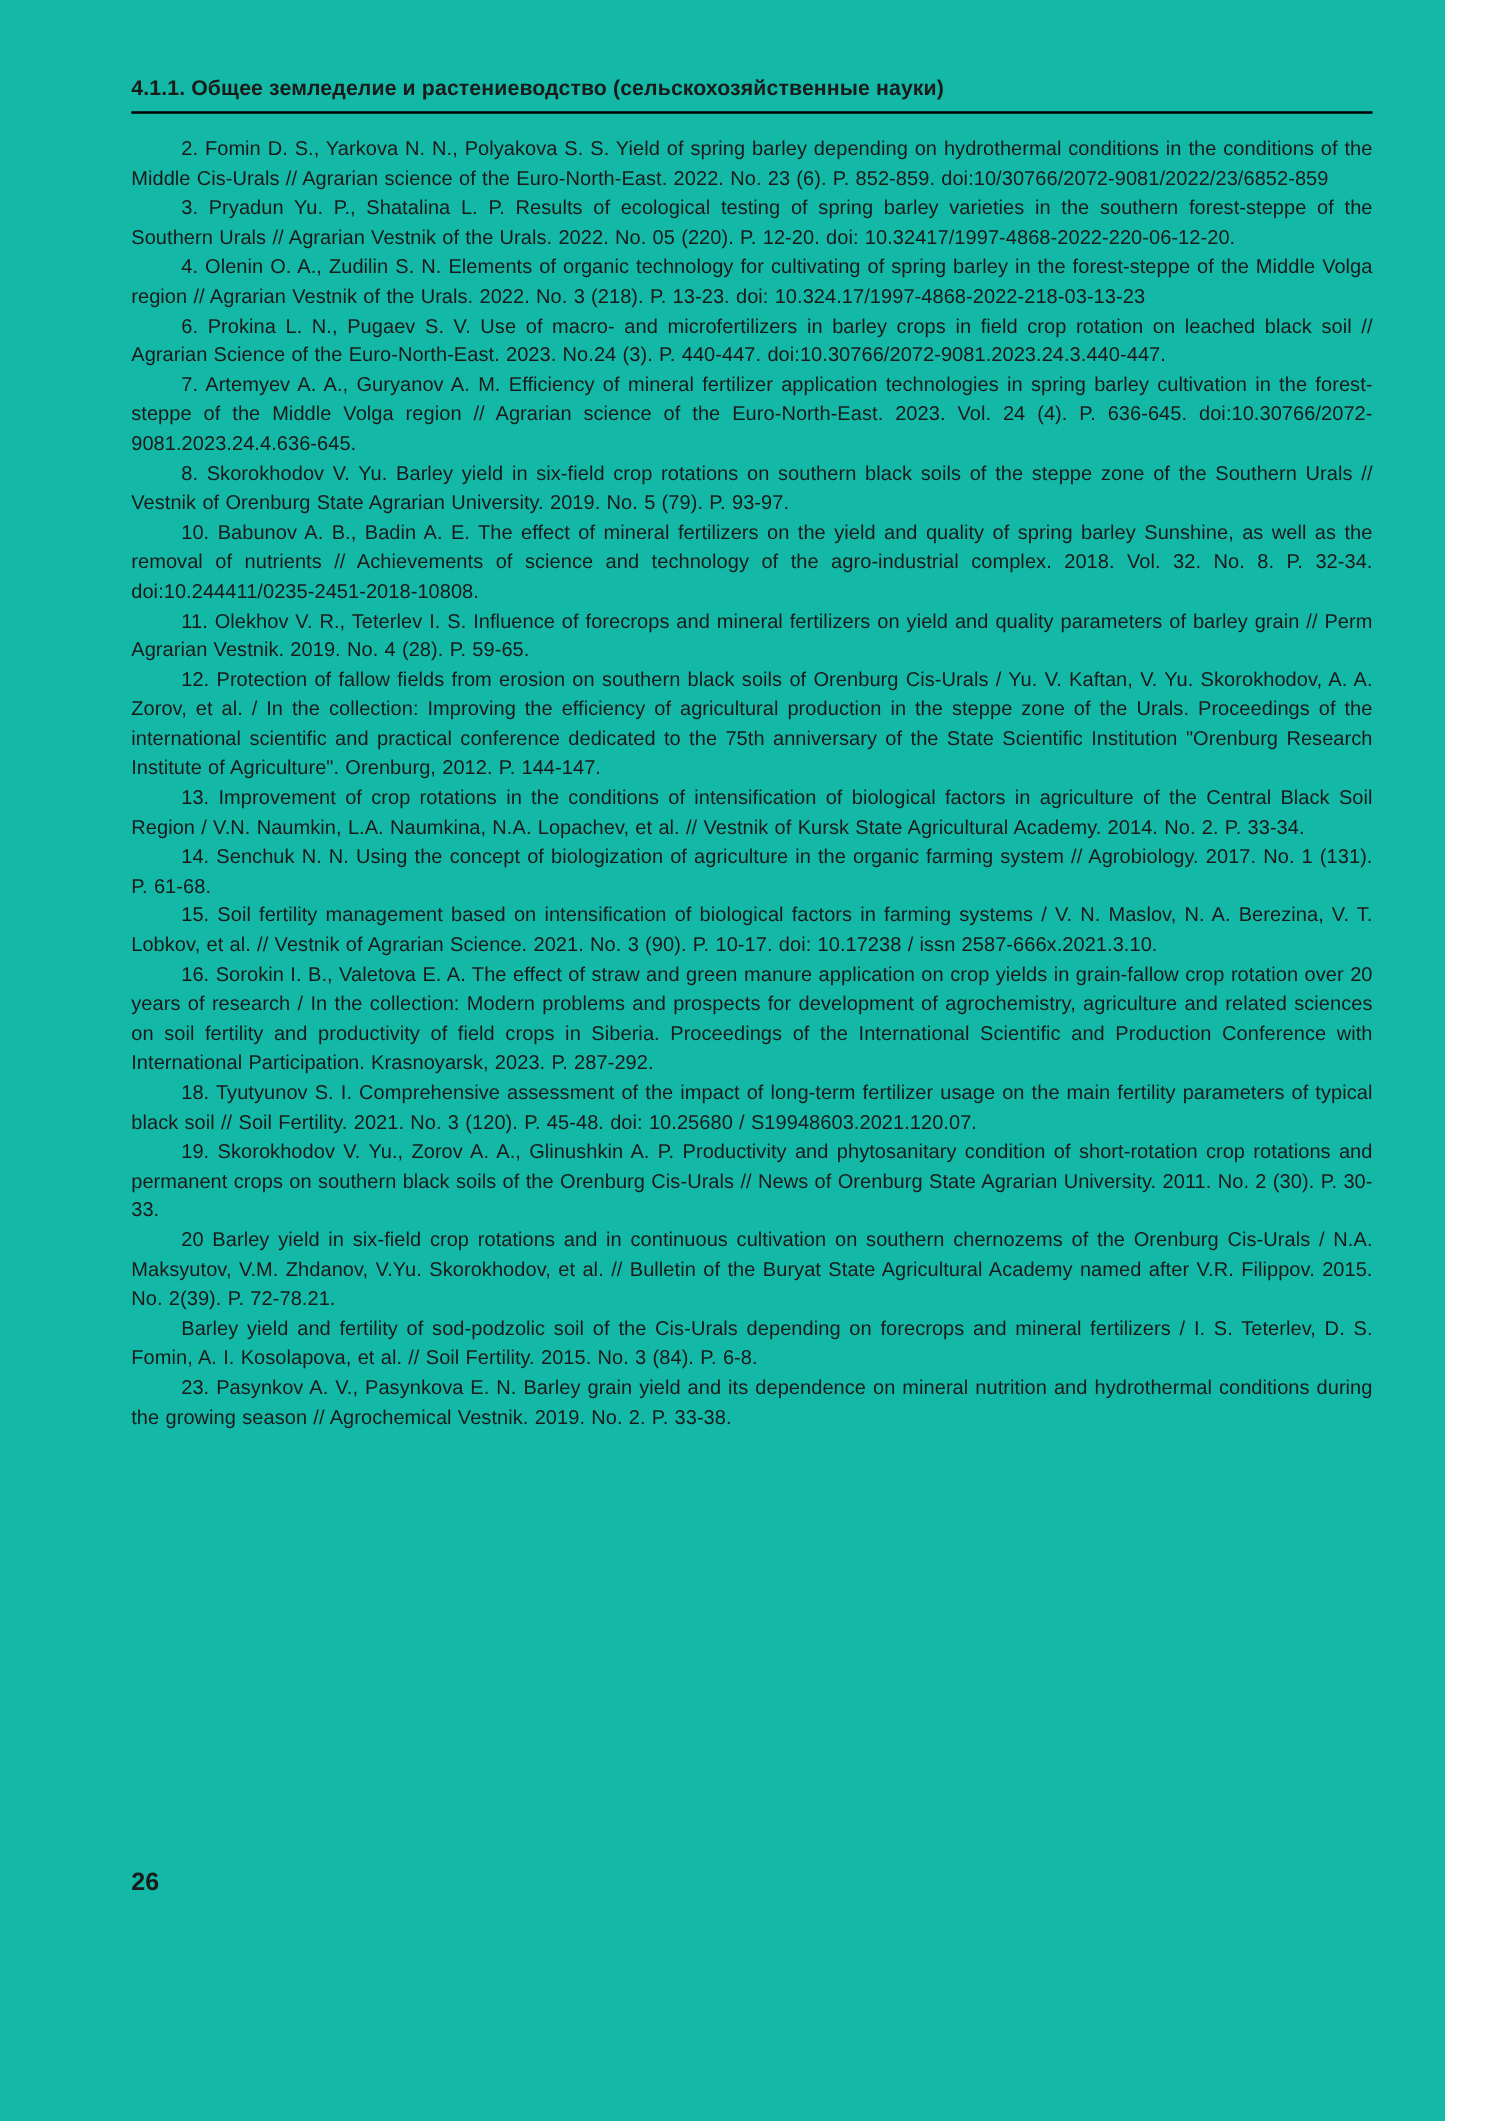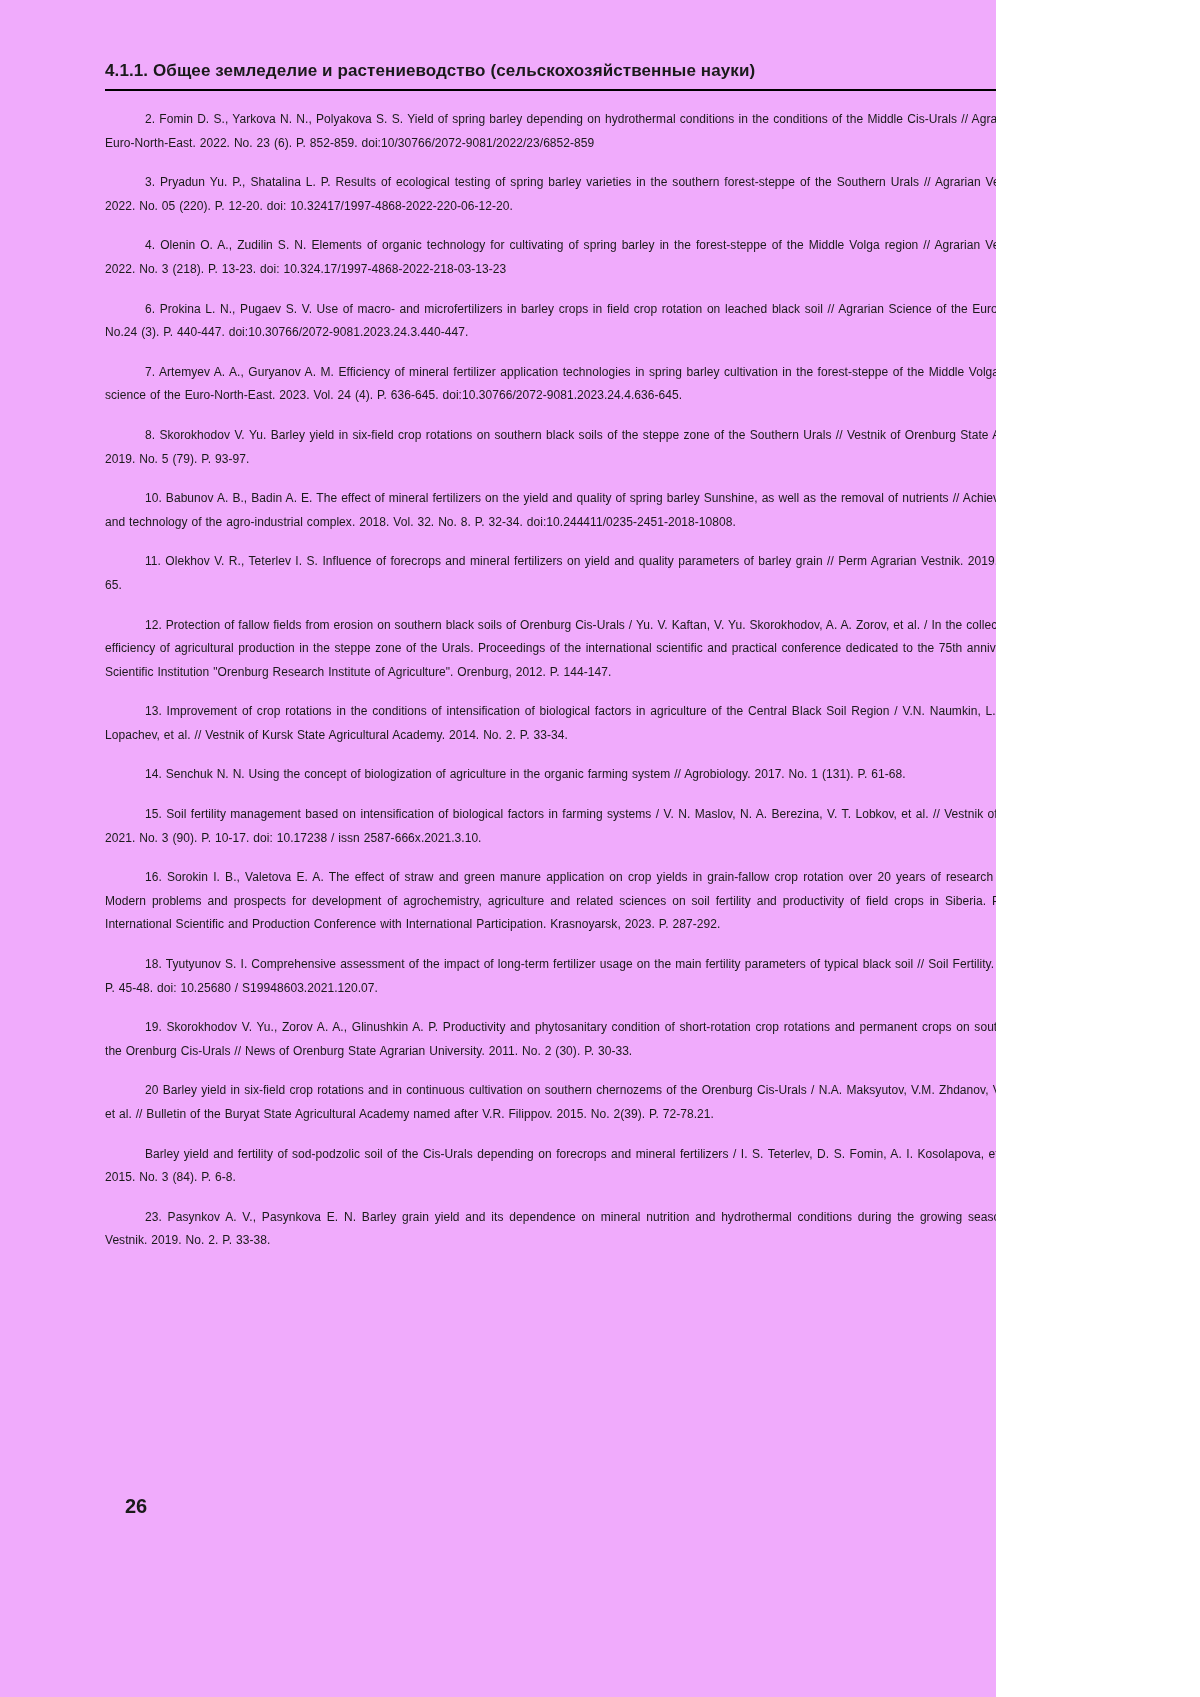--- a/index.html
+++ b/index.html
@@ -3,58 +3,56 @@
 <meta charset="utf-8">
 <style>
   * { margin: 0; padding: 0; box-sizing: border-box; }
   html, body {
     background: #ffffff;
     font-family: "Liberation Sans", "DejaVu Sans", sans-serif;
     color: #1a1a1a;
   }
   .page {
     position: relative;
-    width: 996px;
+    width: 1156px;
     height: 1697px;
-    background: #f0abfc;
+    background: #14b8a6;
     overflow: hidden;
   }
   .content {
     position: absolute;
     left: 105px;
     top: 60px;
     width: 993px;
   }
   .section-heading {
     font-size: 17px;
     font-weight: bold;
     line-height: 22px;
     padding-bottom: 7px;
     border-bottom: 2px solid #000000;
     letter-spacing: 0.1px;
   }
   .refs {
     margin-top: 17px;
   }
   .ref {
-    font-size: 12px;
+    font-size: 16px;
     line-height: 23.6px;
     text-align: justify;
     text-indent: 40px;
     letter-spacing: 0.05px;
     word-spacing: 0.5px;
-    margin-top: 16px;
   }
   .page-number {
     position: absolute;
     left: 105px;
     top: 1495px;
     font-size: 20px;
     font-weight: bold;
-    margin-left: 20px;
   }
 </style>
 </head>
 <body>
 
 <div class="page">
   <div class="content">
 
     <div class="section-heading">4.1.1. Общее земледелие и растениеводство (сельскохозяйственные науки)</div>
 

